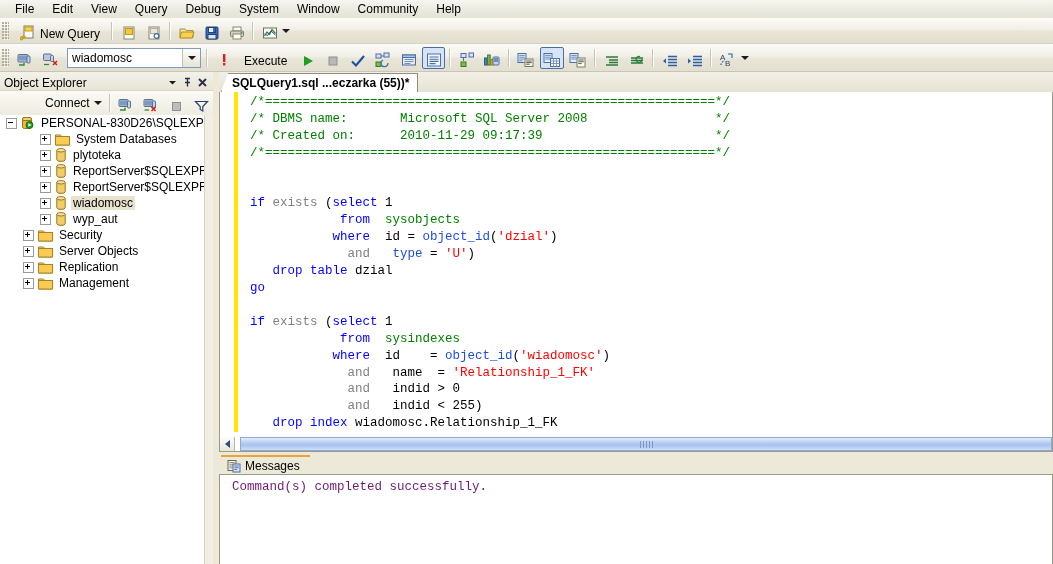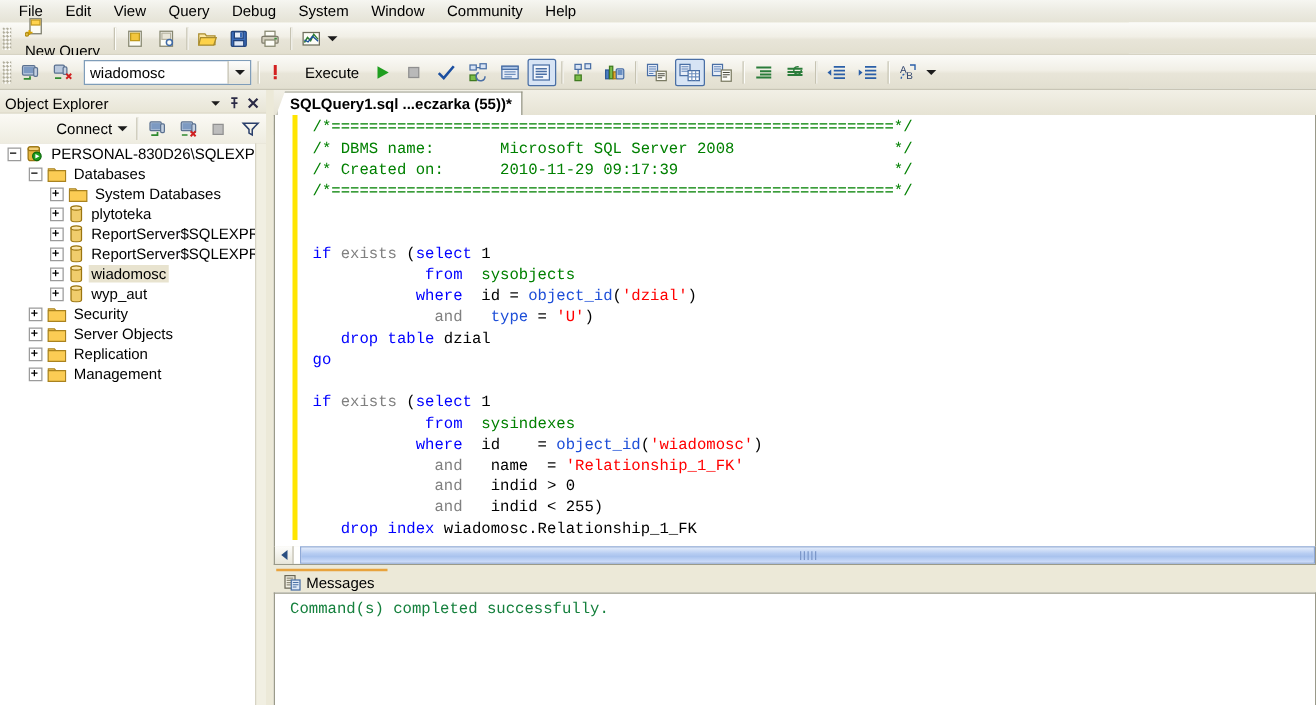--- a/index.html
+++ b/index.html
@@ -36,24 +36,23 @@
   .tb2 { top: 44px; height: 28px; border-bottom: 1px solid #c8c5b6; }
   .grip {
     width: 7px; height: 18px; margin: 0 3px 0 2px; flex: 0 0 auto;
     background-image:
       radial-gradient(circle at 1.5px 1.5px, #ffffff 0.9px, transparent 1px),
       radial-gradient(circle at 1px 1px, #b0ad9c 0.9px, transparent 1px);
     background-size: 3px 3px, 3px 3px;
     background-position: 1px 1px, 0 0;
   }
   .tbtn {
-    height: 22px; min-width: 23px; display: inline-flex; align-items: flex-start; justify-content: center;
+    height: 22px; min-width: 23px; display: inline-flex; align-items: flex-end; justify-content: center;
     margin: 0 1px; border: 1px solid transparent; border-radius: 2px; cursor: default; padding: 0 2px;
     box-sizing: border-box;
-    flex-direction: column;
   }
   .tbtn.pressed { border: 1px solid #4a6fa5; background: #d7e4f5; }
   .tbtn.label { padding: 0 6px; font-size: 12px; gap: 4px; }
   .tsep { width: 1px; height: 18px; background: #c6c3b2; margin: 0 3px; border-right: 1px solid #fdfdfa; flex:0 0 auto;}
   .chevwrap { display:flex; flex-direction:column; align-items:center; justify-content:center; }
 
   
   .dbcombo {
     width: 134px; height: 20px; background: #fff; border: 1px solid #7f9db9;
     display: flex; align-items: center; margin: 0 2px 0 3px; box-sizing: border-box;
@@ -174,21 +173,21 @@
     background: #ece9d8; border-top: 2px solid #e8a33d;
     box-sizing: border-box;
   }
   .restab .lbl { }
   .resbody {
     position: absolute; left: 0; top: 21px; right: 0; bottom: 0;
     background: #ffffff; border: 1px solid #9a9a8a; border-bottom: none; box-sizing: border-box;
   }
   .resmsg {
     font-family: "Liberation Mono","DejaVu Sans Mono", monospace;
-    font-size: 12.5px; padding: 5px 0 0 12px; color: #15803d; white-space: pre;
+    font-size: 12.5px; padding: 5px 0 0 12px; color: #701a75; white-space: pre;
   }
 </style>
 </head>
 <body>
 
 <div id="app">
 
   <div class="menubar">
     <div class="menuitem">File</div>
     <div class="menuitem">Edit</div>
@@ -592,30 +591,20 @@
           <span class="ico" style="margin-right: 4px; display: inline-flex; align-items: center;">
             <svg width="14" height="14" viewBox="0 0 14 14">
               <rect x="1.5" y="1.5" width="9" height="11" rx="2" fill="#e7b63f" stroke="#9b7510"></rect>
               <rect x="1.5" y="1.5" width="9" height="3" rx="1.5" fill="#f2d079" stroke="#9b7510"></rect>
               <circle cx="8.5" cy="9" r="3.4" fill="#1f9e1f" stroke="#0d6b0d"></circle>
               <path d="M7.3 7.2 L10.6 9 L7.3 10.8 Z" fill="#fff"></path>
             </svg>
           </span>
           <span class="tlabel">PERSONAL-830D26\SQLEXPRESS</span>
         </div>
-        <div class="tnode" style="padding-left: 23px;">
-          <span class="tplus"></span>
-          <span class="ico" style="margin-right: 4px; display: inline-flex; align-items: center;">
-            <svg width="15" height="13" viewBox="0 0 15 13">
-              <path d="M0.5 2 h5 l1.2 1.5 H14.5 v8.5 H0.5z" fill="#fcd775" stroke="#a9821f"></path>
-              <path d="M0.5 3.5 H14.5 v8.5 H0.5z" fill="#fbcc54" stroke="#a9821f"></path>
-            </svg>
-          </span>
-          <span class="tlabel">Databases</span>
-        </div>
         <div class="tnode" style="padding-left: 40px;">
           <span class="tplus plus"></span>
           <span class="ico" style="margin-right: 4px; display: inline-flex; align-items: center;">
             <svg width="15" height="13" viewBox="0 0 15 13">
               <path d="M0.5 2 h5 l1.2 1.5 H14.5 v8.5 H0.5z" fill="#fcd775" stroke="#a9821f"></path>
               <path d="M0.5 3.5 H14.5 v8.5 H0.5z" fill="#fbcc54" stroke="#a9821f"></path>
             </svg>
           </span>
           <span class="tlabel">System Databases</span>
         </div>

